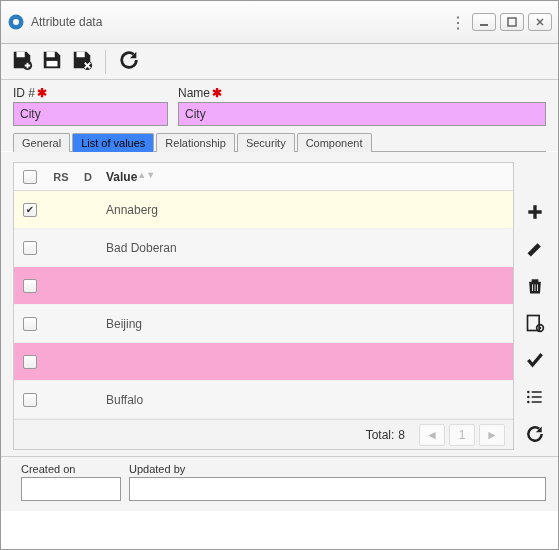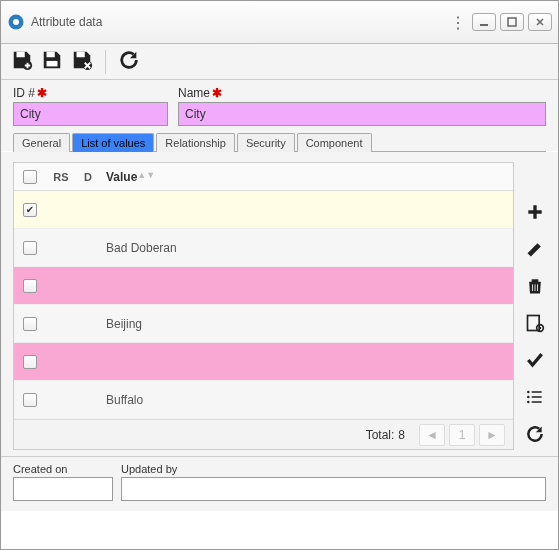--- a/index.html
+++ b/index.html
@@ -35,21 +35,21 @@
 .row{display:flex;height:38px;align-items:center;border-bottom:1px solid #f0f0f0}
 .row:nth-child(even){background:#f6f6f6}
 .row.sel{background:#fffde6}
 .row .val{flex:1;padding-left:6px;color:#555}
 .cb{width:14px;height:14px;border:1px solid #999;border-radius:2px;background:linear-gradient(#fff,#eee);display:flex;align-items:center;justify-content:center;font-size:10px;color:#333}
 .gfoot{height:30px;border-top:1px solid #ddd;background:#f3f3f3;display:flex;align-items:center;justify-content:flex-end;padding:6px 8px;gap:4px;color:#888;font-size:11px}
 .pagebtn{width:26px;height:22px;border:1px solid #ddd;background:#fafafa;display:flex;align-items:center;justify-content:center;color:#bbb;border-radius:2px}
 .sidetools{width:30px;display:flex;flex-direction:column;gap:14px;align-items:center;padding-top:40px}
 .sidetools svg{width:20px;height:20px}
 .scrolltrack{width:12px;background:#eee;border-left:1px solid #ddd}
-.footer{display:flex;gap:8px;padding:6px 12px 10px 12px;background:#f4f4f4;border-top:1px solid #ccc}
+.footer{display:flex;gap:8px;padding:6px 12px 10px 20px;background:#f4f4f4;border-top:1px solid #ccc}
 .footer .field input{background:#fff}
 .ff-small{width:100px}
 .ff-grow{flex:1}
 </style>
 </head>
 <body>
 
 <div class="titlebar">
   <span class="app-icon">
     <svg viewBox="0 0 24 24">
@@ -141,20 +141,21 @@
         </div>
       <div class="scrolltrack" style="width:12px"></div>
     </div>
     <div class="gbody" id="gbody">
         <div class="row sel">
           <div class="col-cb">
             <div class="cb">✔</div>
           </div>
           <div class="col-rs"></div>
           <div class="col-d"></div>
+          <div class="val">Annaberg</div>
         </div>
         <div class="row">
           <div class="col-cb">
             <div class="cb"></div>
           </div>
           <div class="col-rs"></div>
           <div class="col-d"></div>
           <div class="val">Bad Doberan</div>
         </div>
         <div class="row">

